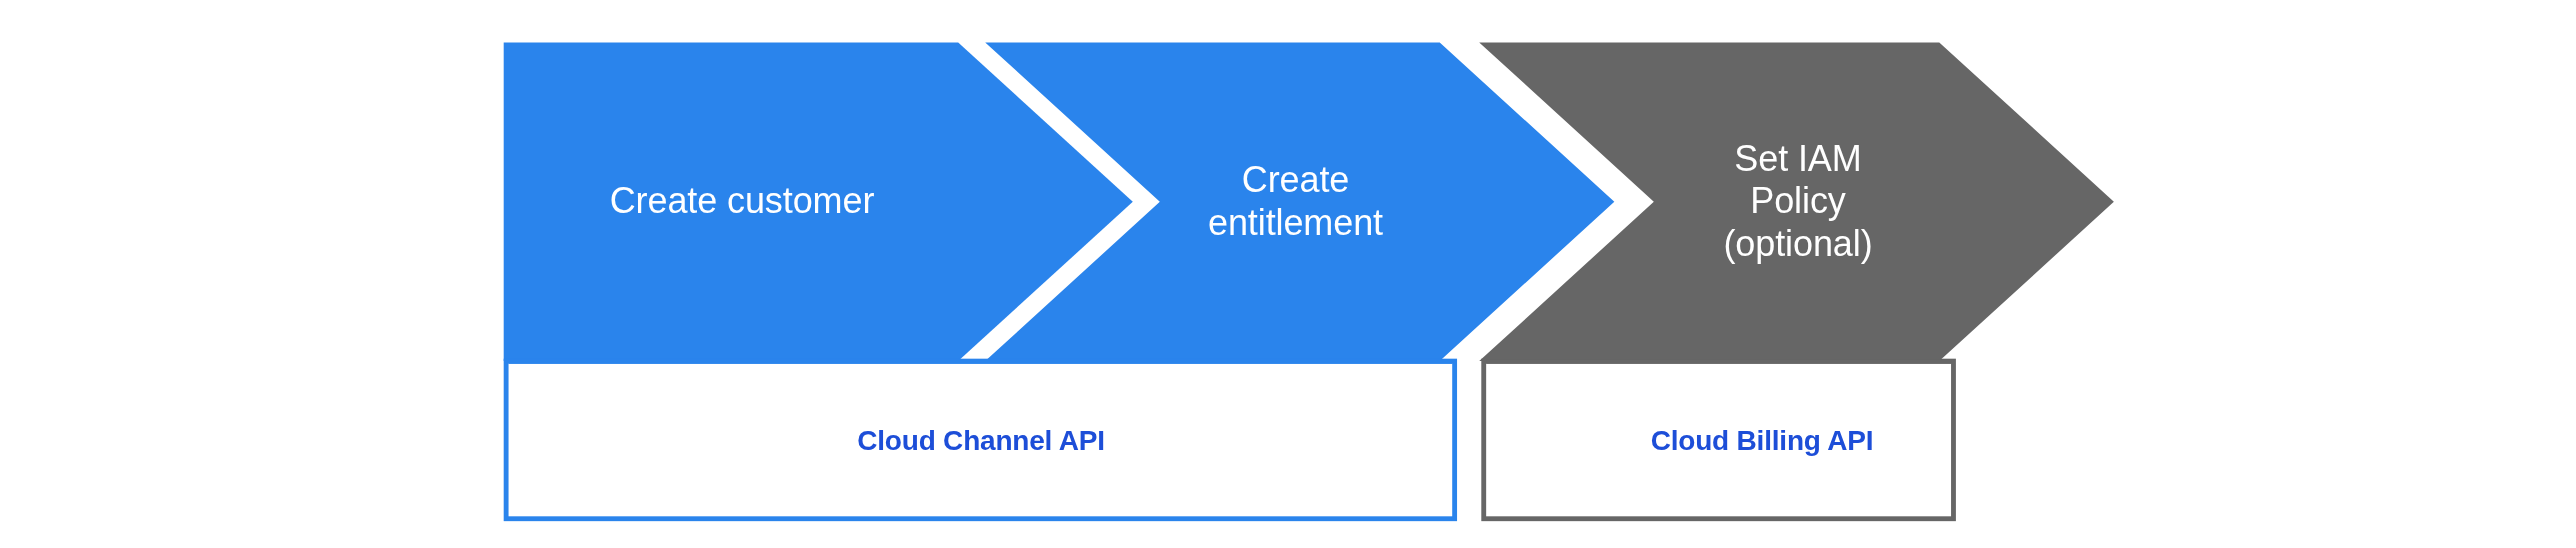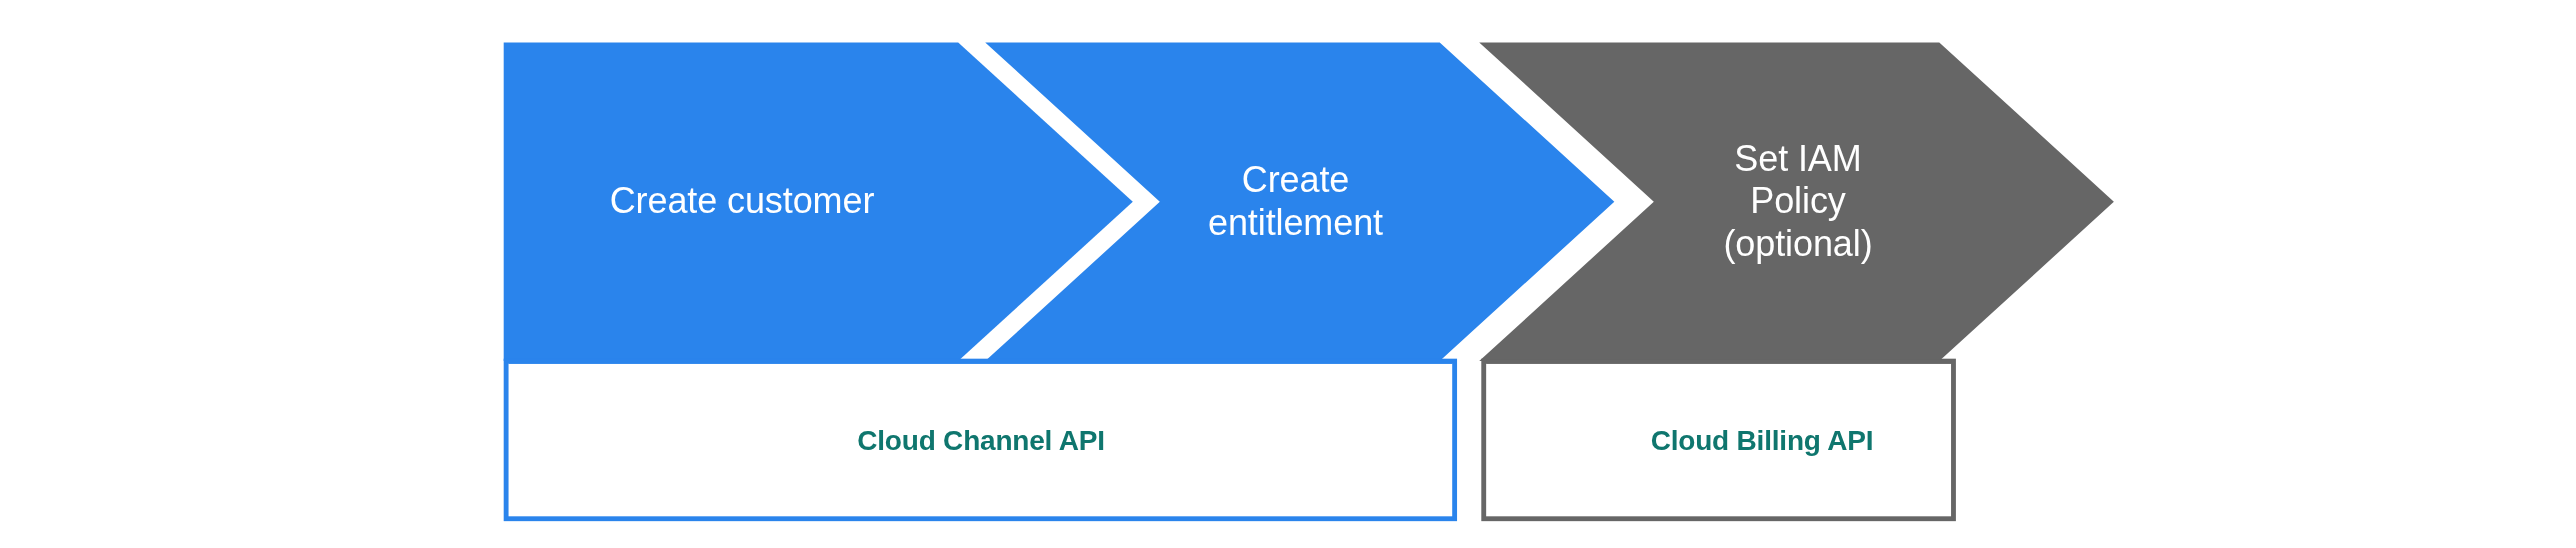--- a/index.html
+++ b/index.html
@@ -64,21 +64,21 @@
   #step-label-3 {
     left: 1656px;
     top: 42px;
     width: 284px;
     height: 319px;
     align-items: center;
   }
 
   .api-label {
     position: absolute;
-    color: #0f766e;
+    color: #1d4ed8;
     font-family: "Liberation Sans", sans-serif;
     font-weight: 700;
     font-size: 28px;
     line-height: 1.2;
     text-align: center;
     display: flex;
     align-items: center;
     justify-content: center;
     pointer-events: none;
     letter-spacing: -0.2px;

